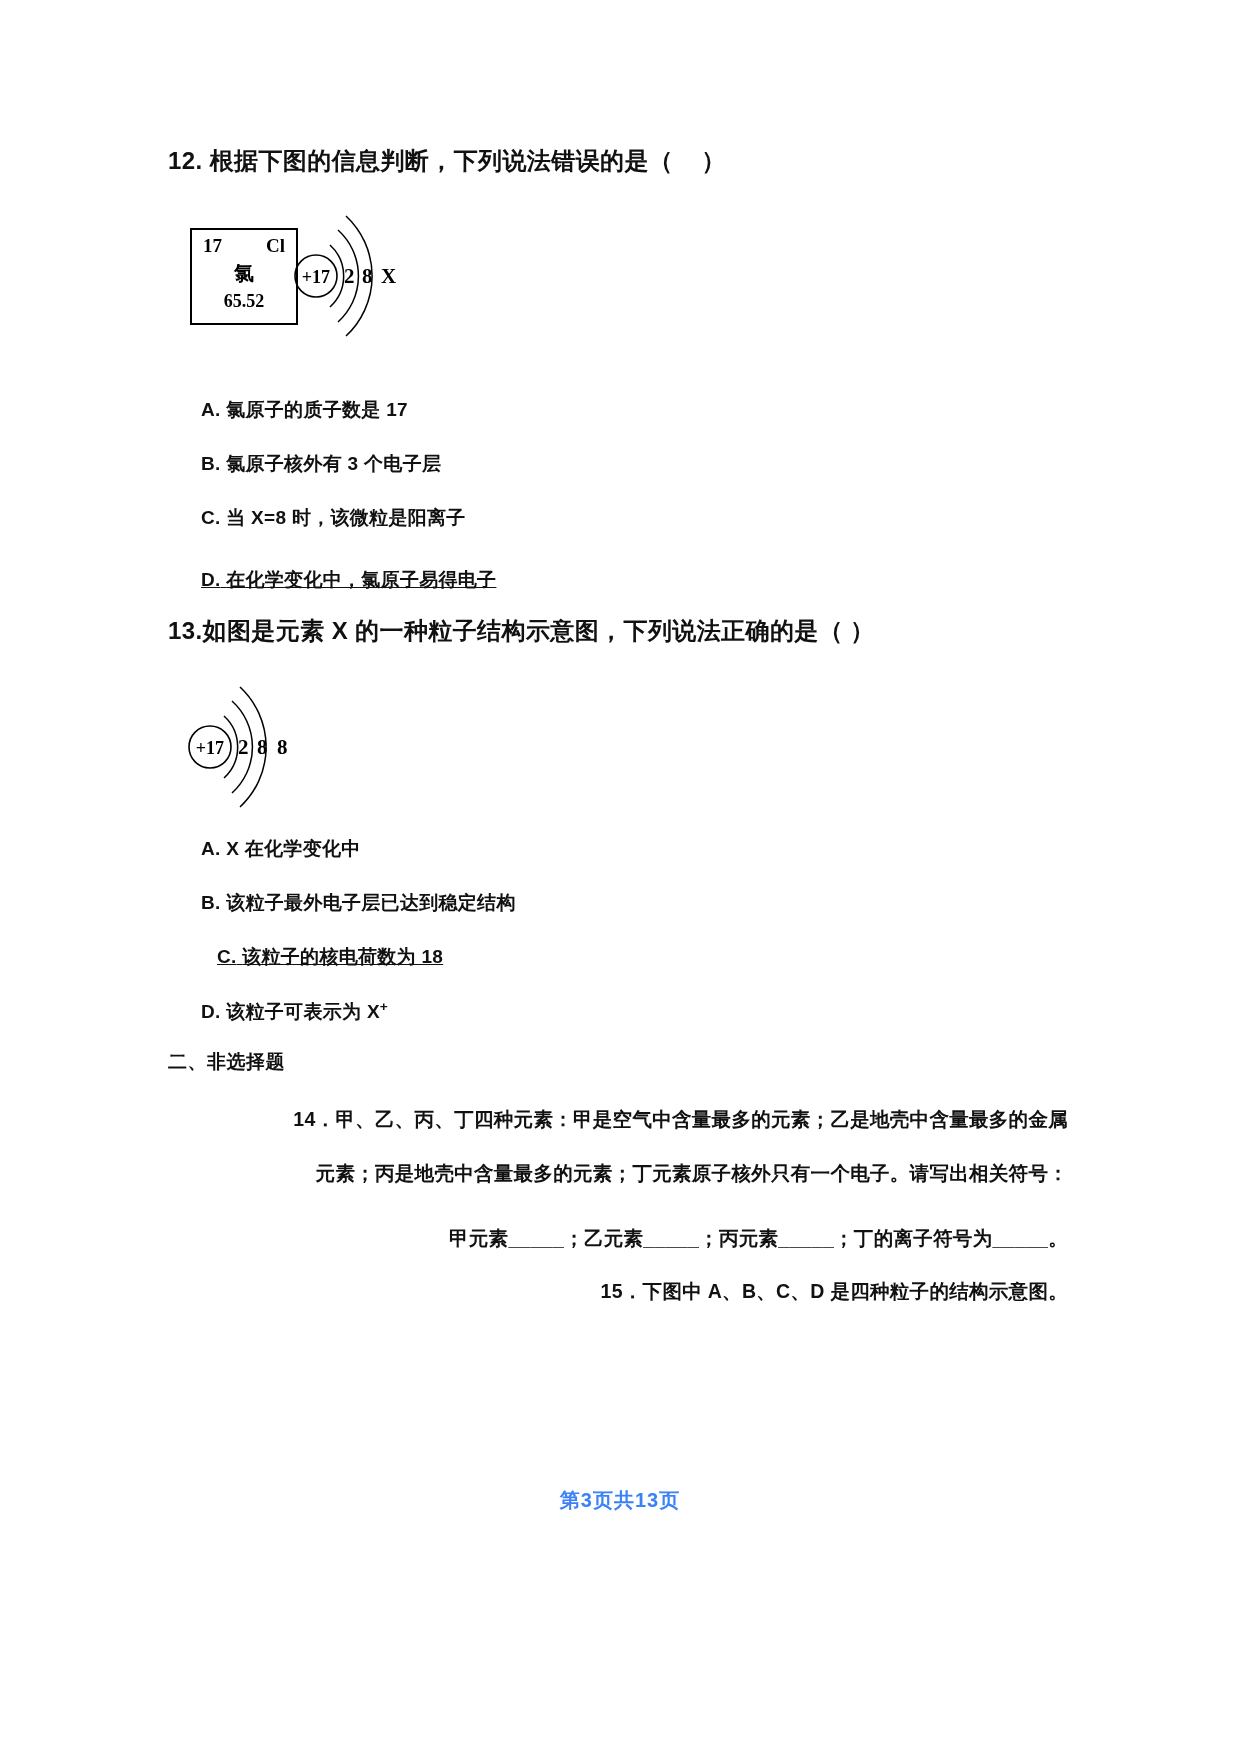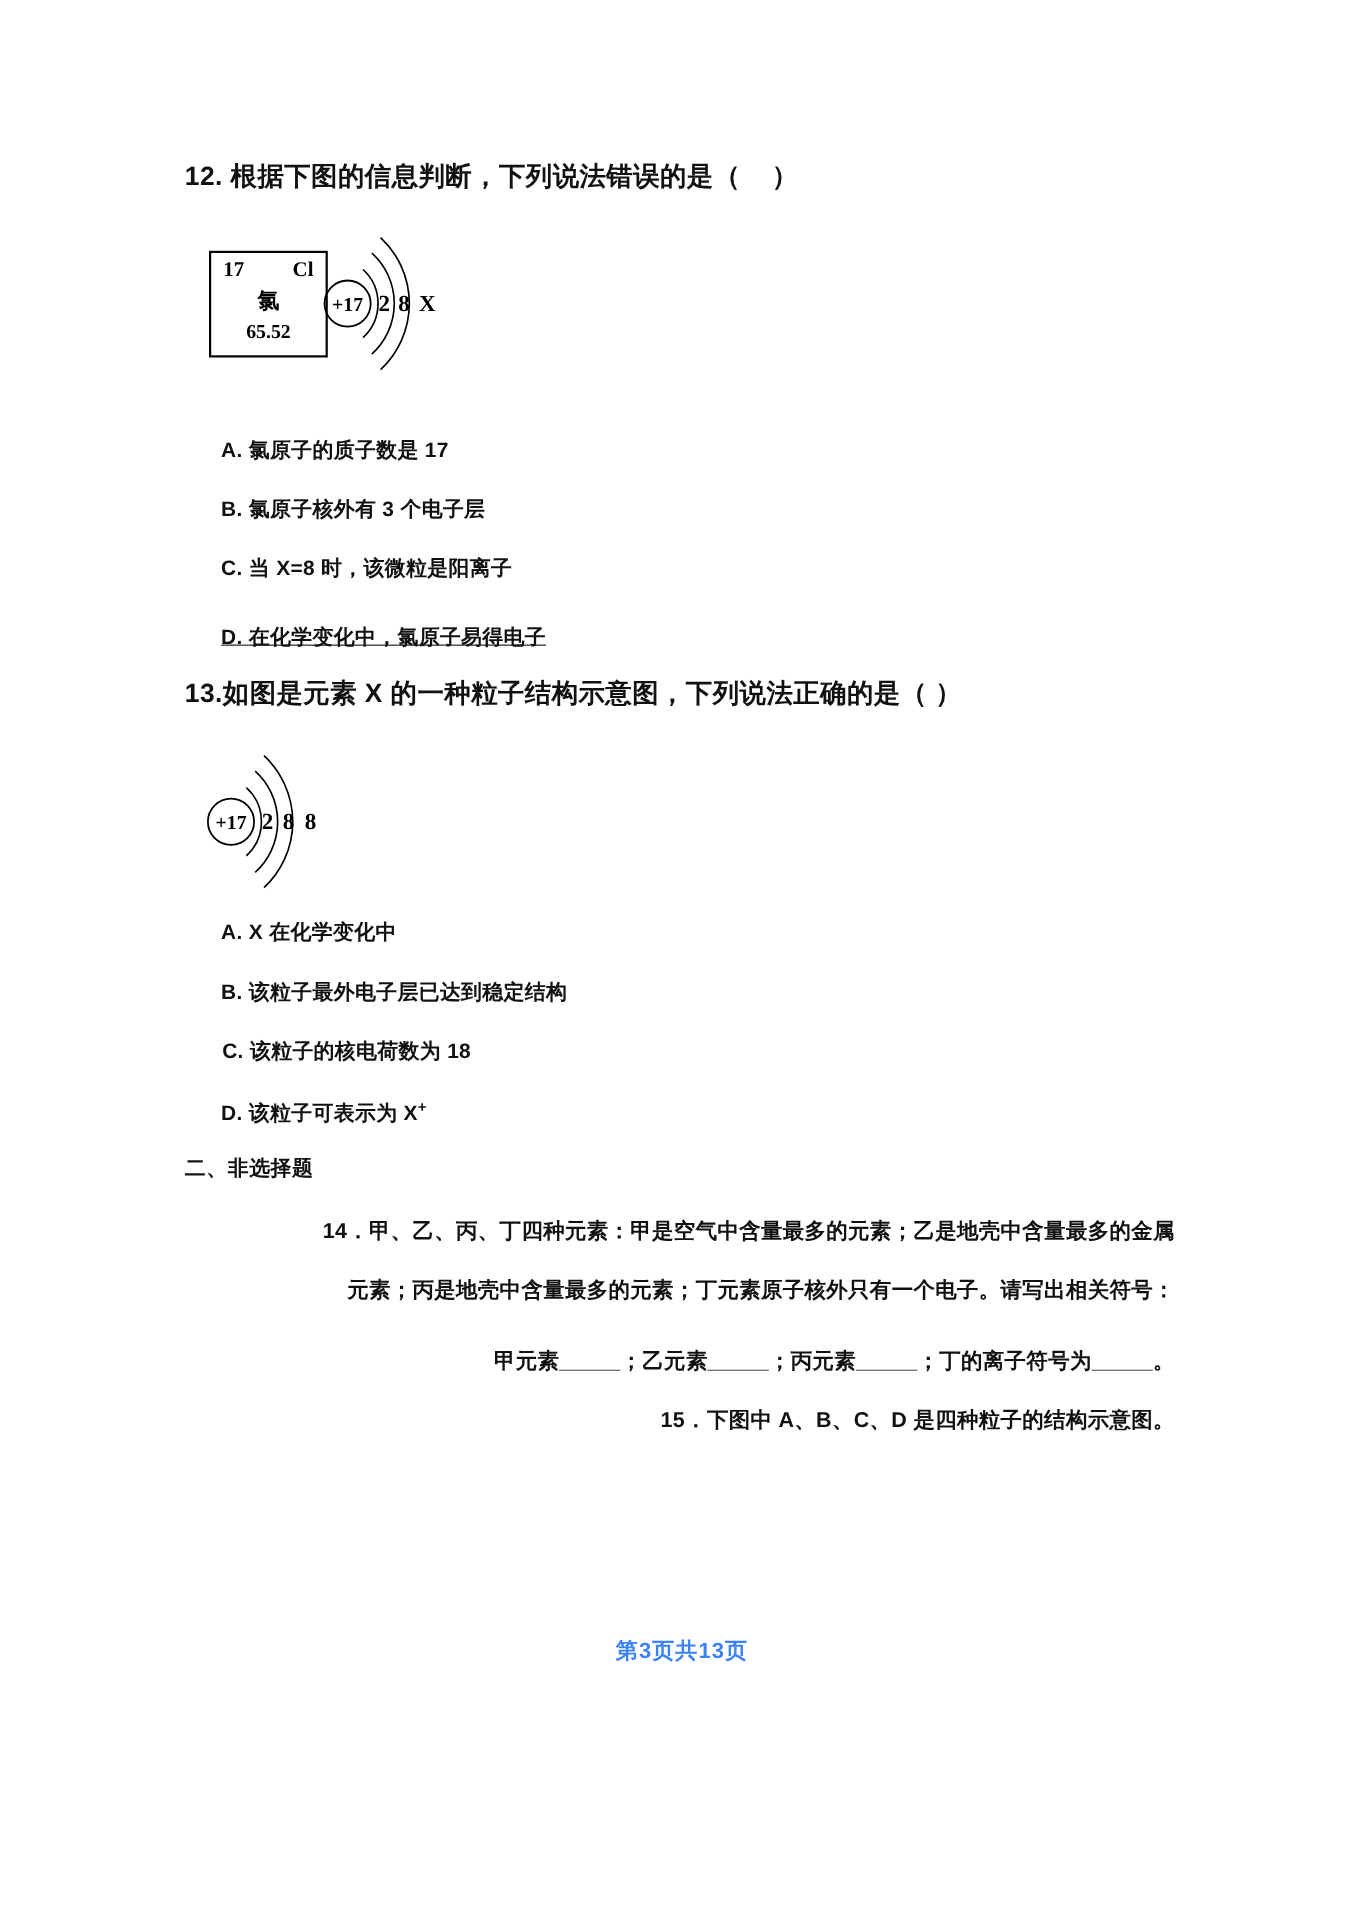--- a/index.html
+++ b/index.html
@@ -197,21 +197,21 @@
     </div>
 
     <div class="abs opt" style="left:0; top:835px;">
       <span>A.</span>
       <span>X 在化学变化中</span>
     </div>
     <div class="abs opt" style="left:0; top:889px;">
       <span>B.</span>
       <span>该粒子最外电子层已达到稳定结构</span>
     </div>
-    <div class="abs opt" style="left:1px; top:943px;">
+    <div class="abs opt" style="left:16px; top:943px;text-decoration:underline;">
       <span>C.</span>
       <span>该粒子的核电荷数为 18</span>
     </div>
     <div class="abs opt" style="left:0; top:997px;">
       <span>D.</span>
       <span>该粒子可表示为 X</span><span class="sup">+</span>
     </div>
 
     <div class="abs section-head" style="left:0; top:1049px;">二、非选择题</div>
 

